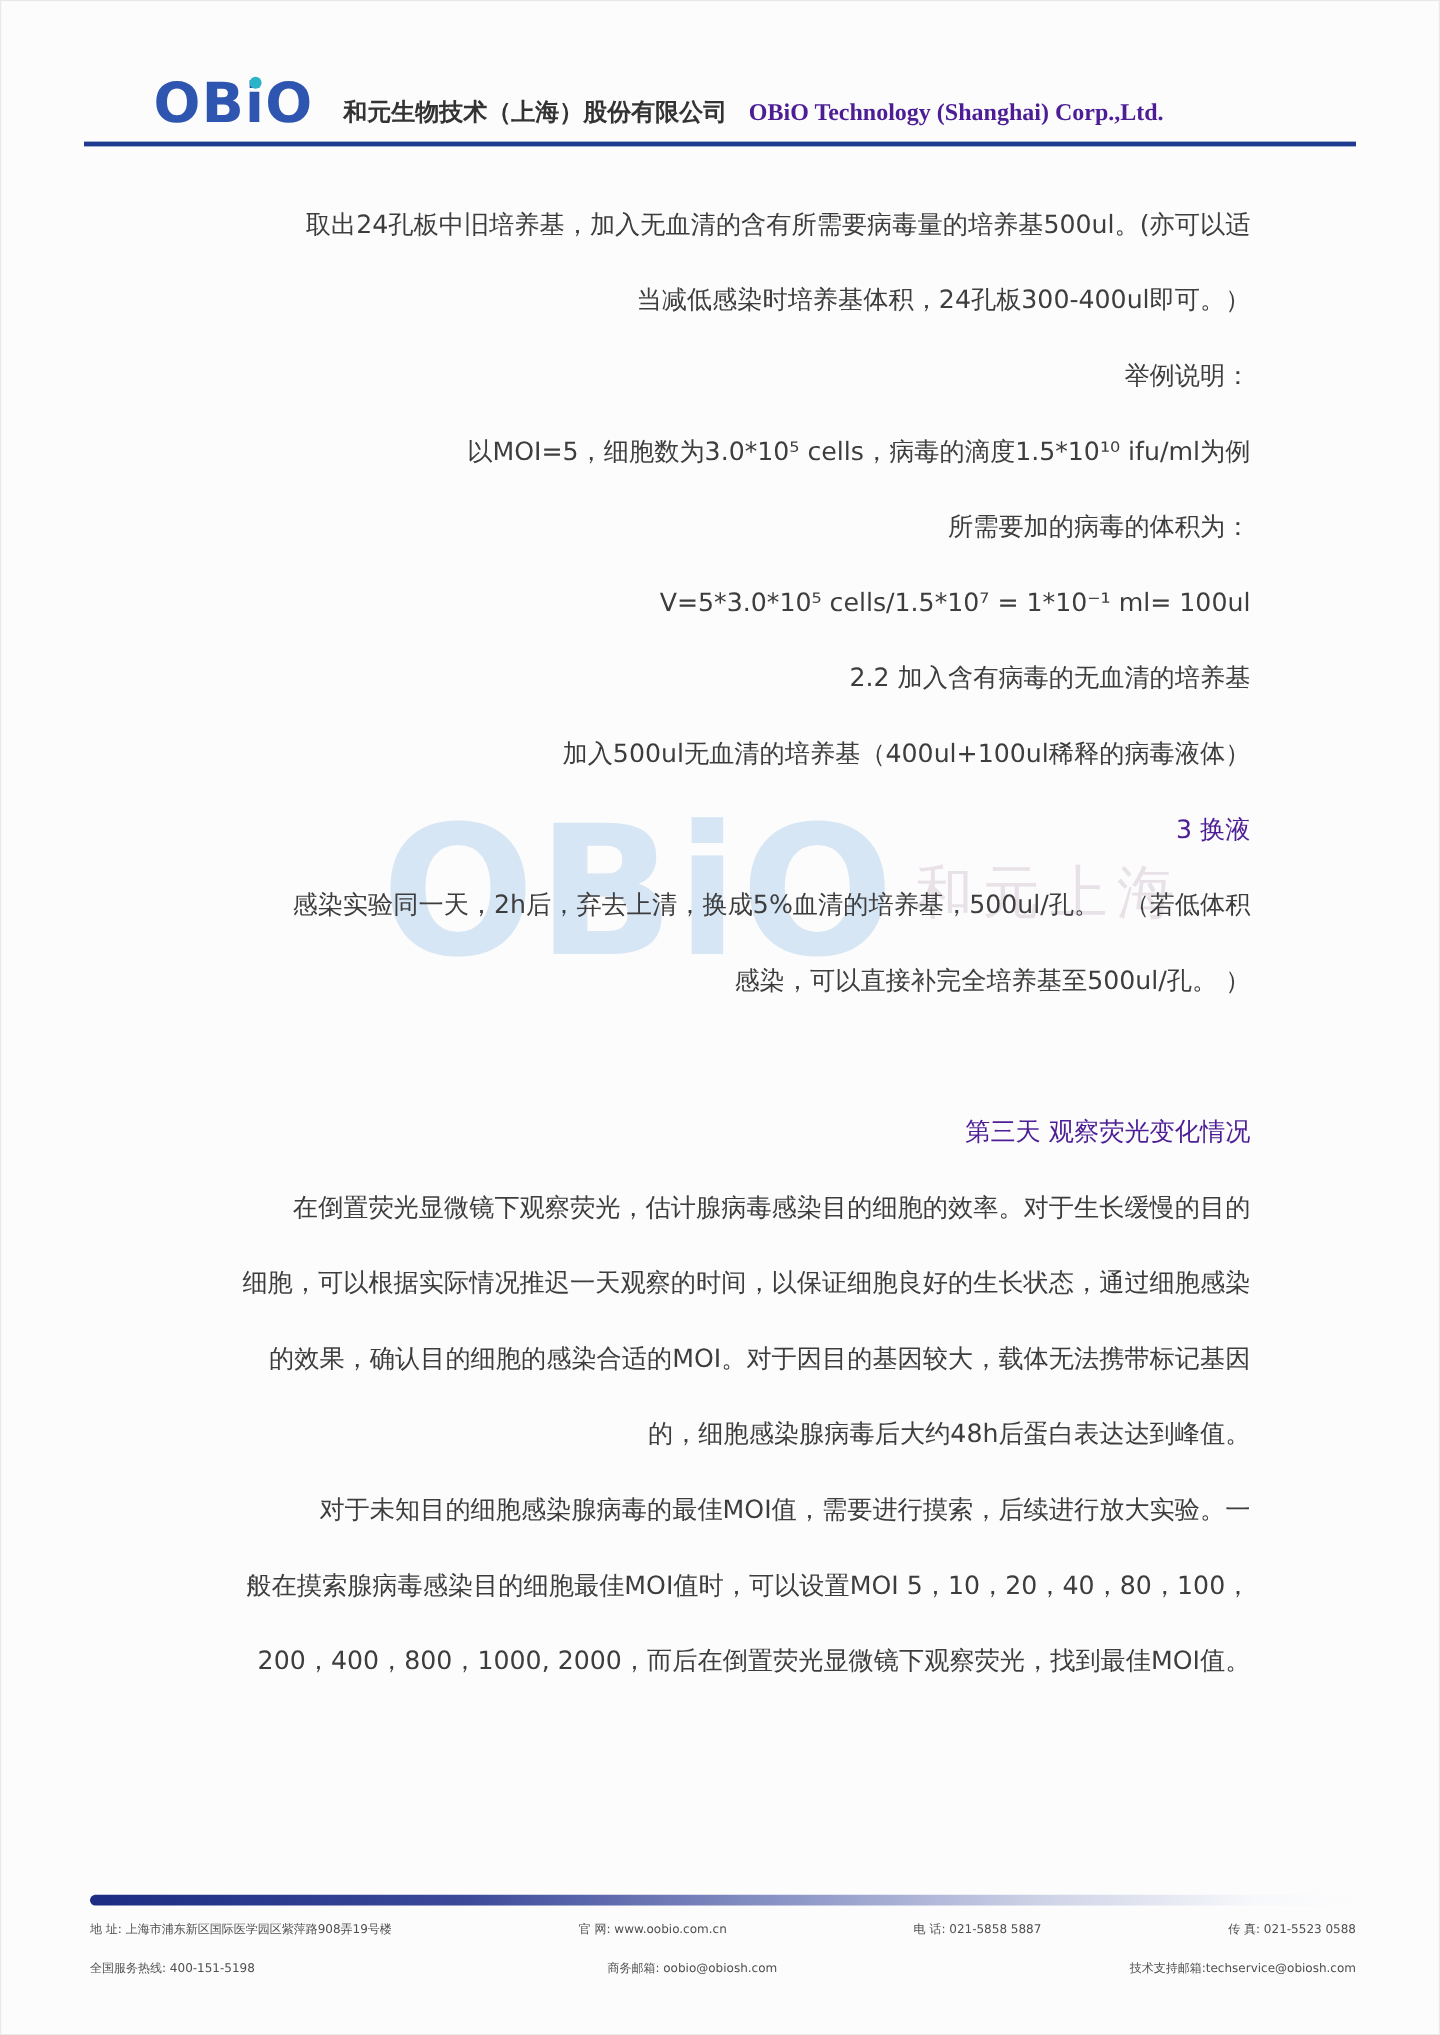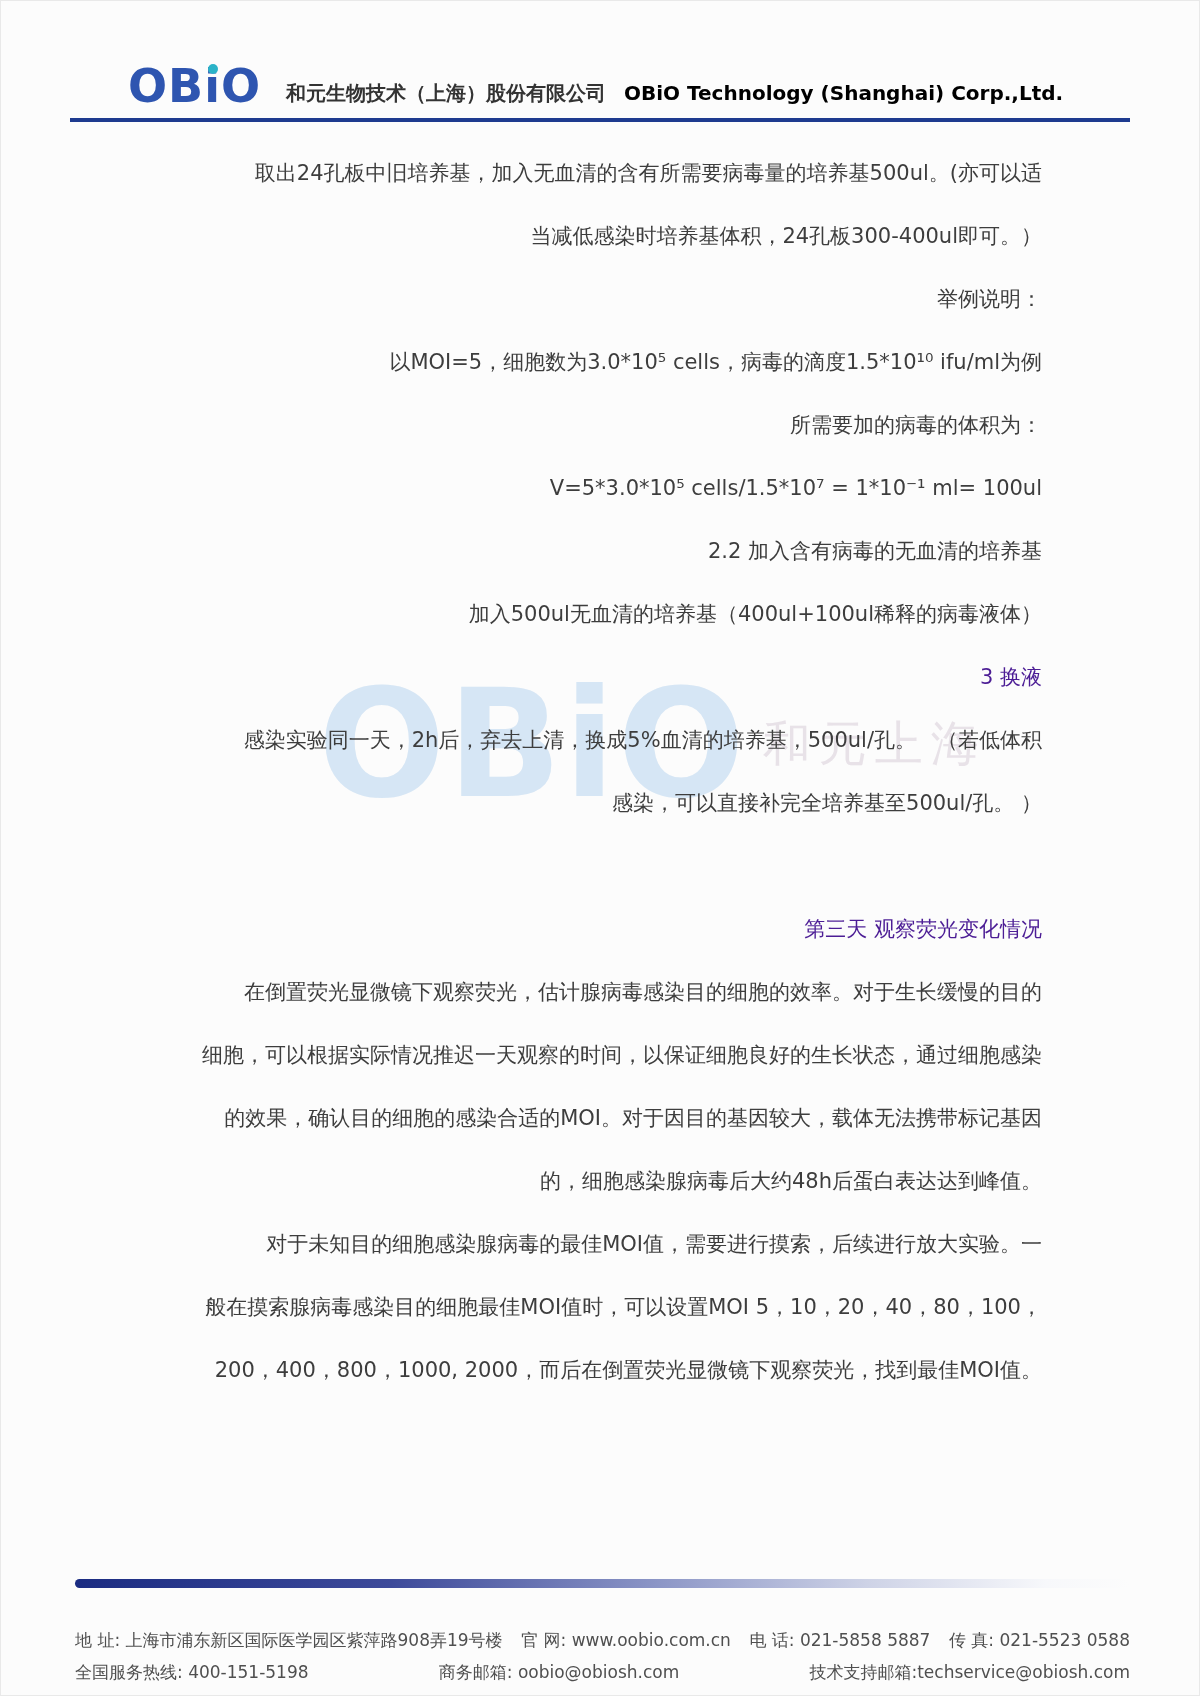--- a/index.html
+++ b/index.html
@@ -25,21 +25,21 @@
     content:"";position:absolute;top:4px;left:50%;
     transform:translateX(-50%);
     width:10px;height:10px;border-radius:50%;
     background:#2bb3c8;
   }
   .company{
     position:absolute;left:286px;top:80px;
     font-size:20px;font-weight:bold;color:#333;
     white-space:pre;
   }
-  .company .en{margin-left:18px;font-weight:bold;color:#000000;}
+  .company .en{margin-left:18px;font-weight:bold;color:#4c1d95;font-family:Liberation Serif, serif;}
   .header-rule{
     position:absolute;left:70px;top:118px;
     width:1060px;height:4px;background:#1e3b8f;
   }
 
   
   .watermark{
     position:absolute;top:664px;left:318px;z-index:1;
     display:flex;align-items:center;
     pointer-events:none;user-select:none;white-space:nowrap;
@@ -48,21 +48,21 @@
     font-size:150px;font-weight:bold;letter-spacing:2px;
     color:rgba(125,180,228,0.30);line-height:160px;
   }
   .watermark-cn{
     font-size:48px;letter-spacing:8px;margin-left:16px;
     color:rgba(200,185,200,0.38);
   }
 
   
   .doc-body{
-    position:absolute;left:162px;top:160px;width:880px;z-index:2;
+    position:absolute;left:162px;top:174px;width:880px;z-index:2;
   }
   .line{
     font-size:21px;line-height:27px;margin-bottom:36px;
     color:#3d3d3d;white-space:pre;
   }
   .heading{
     font-size:21px;line-height:27px;margin-bottom:36px;
     color:#4c1d95;font-weight:normal;white-space:pre;
   }
   .indent{padding-left:35px;}
@@ -70,21 +70,21 @@
 
   
   .footer-rule{
     position:absolute;left:75px;top:1579px;width:1055px;height:9px;
     border-radius:5px;
     background:linear-gradient(90deg,#1b2c82 0%,#3d4a9a 30%,#8b95c6 55%,#cdd2e6 75%,#f7f8fb 92%,#fcfcfc 100%);
   }
   .footer-row{
     position:absolute;left:75px;width:1055px;
     display:flex;justify-content:space-between;
-    font-size:17px;color:#4f4f4f;white-space:pre;margin-top:28px;
+    font-size:10px;color:#4f4f4f;white-space:pre;
   }
   .footer-row1{top:1601px;}
   .footer-row2{top:1633px;}
 </style>
 </head>
 <body>
 
 <div class="page">
 
   <div class="logo"><span>OB</span><span class="logo-i">i</span><span>O</span></div>

